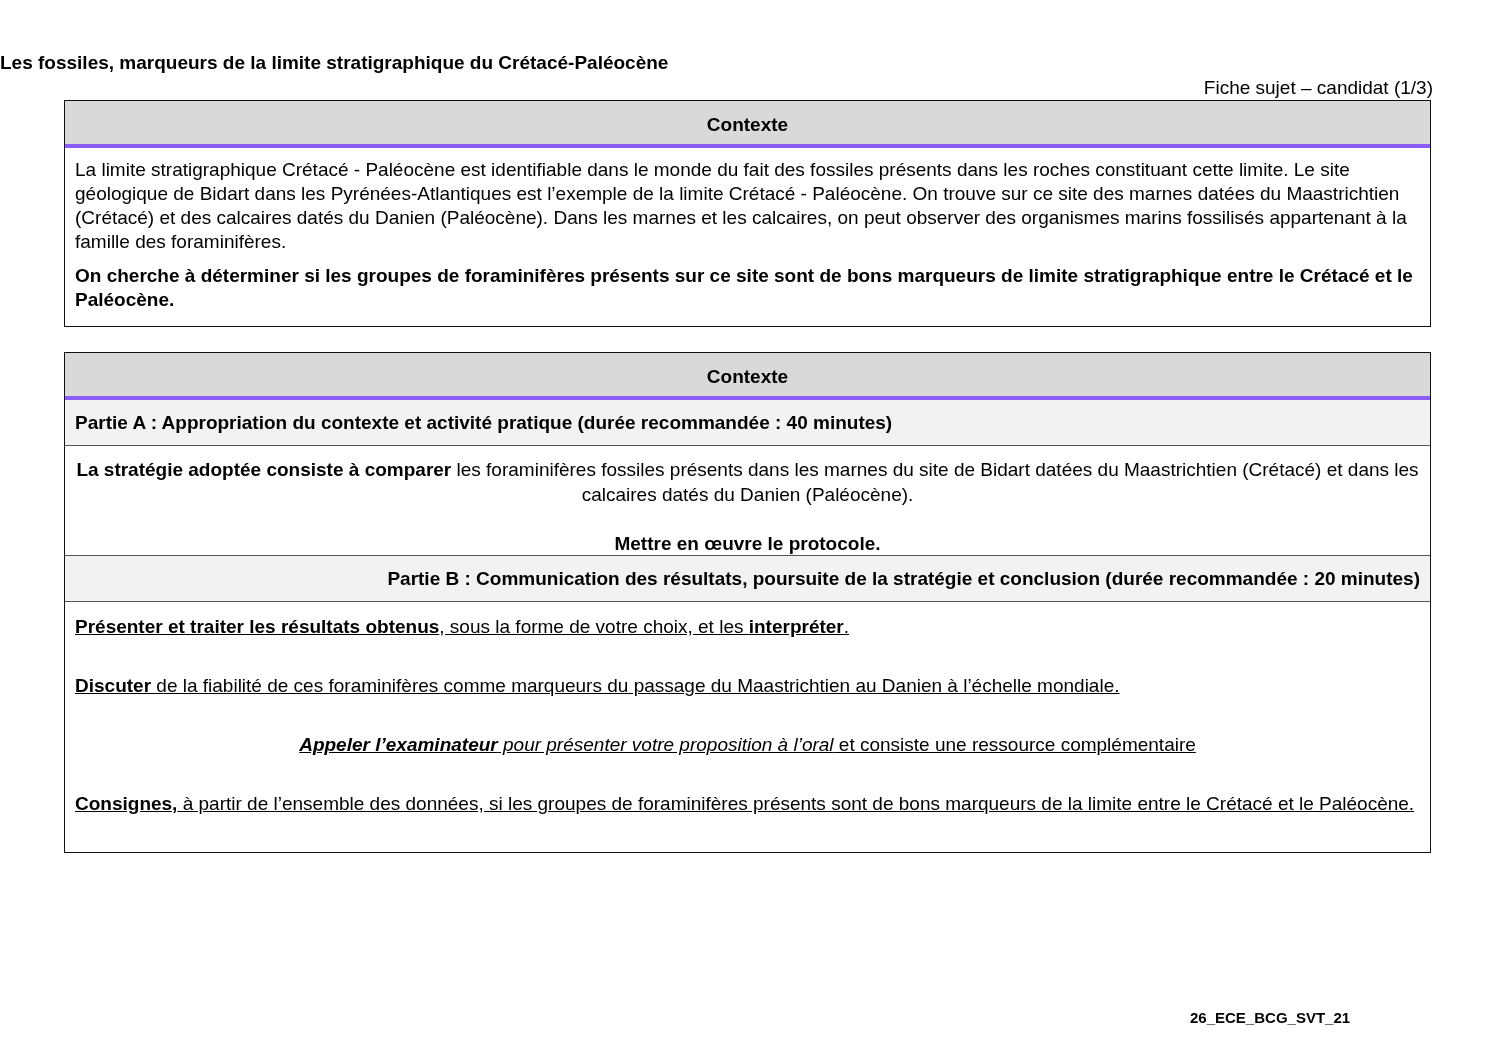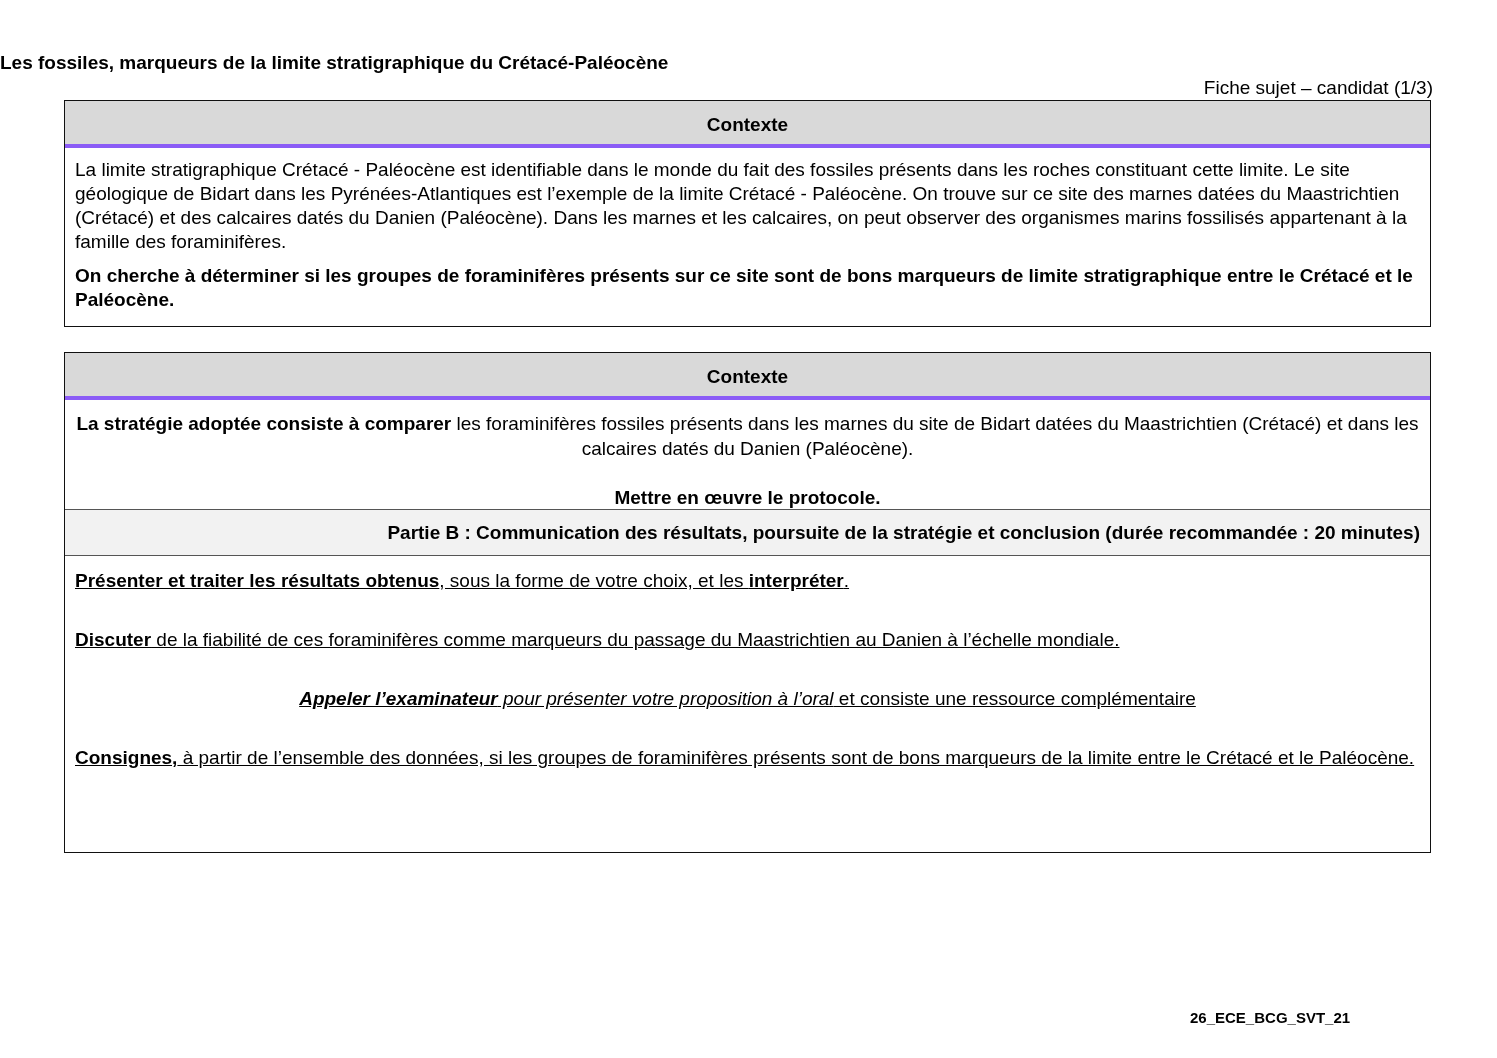--- a/index.html
+++ b/index.html
@@ -109,20 +109,21 @@
   <div class="box-header">Contexte</div>
   <div class="context-body">
     <p>La limite stratigraphique Crétacé - Paléocène est identifiable dans le monde du fait des fossiles présents dans les roches constituant cette limite. Le site géologique de Bidart dans les Pyrénées-Atlantiques est l’exemple de la limite Crétacé - Paléocène. On trouve sur ce site des marnes datées du Maastrichtien (Crétacé) et des calcaires datés du Danien (Paléocène). Dans les marnes et les calcaires, on peut observer des organismes marins fossilisés appartenant à la famille des foraminifères.</p>
     <p class="question">On cherche à déterminer si les groupes de foraminifères présents sur ce site sont de bons marqueurs de limite stratigraphique entre le Crétacé et le Paléocène.</p>
   </div>
 </section>
 
 <section class="box consignes-box">
   <div class="box-header">Contexte</div>
 
+  <div class="part-header part-a-header">Partie A : Appropriation du contexte et activité pratique (durée recommandée : 40 minutes)</div>
   <div class="part-a-body">
     <p><span class="b">La stratégie adoptée consiste à comparer</span><span> les foraminifères fossiles présents dans les marnes du site de Bidart datées du Maastrichtien (Crétacé) et dans les calcaires datés du Danien (Paléocène).</span></p>
     <div class="spacer"></div>
     <p class="b">Mettre en œuvre le protocole.</p>
   </div>
 
   <div class="part-header part-b-header">Partie B : Communication des résultats, poursuite de la stratégie et conclusion (durée recommandée : 20 minutes)</div>
   <div class="part-b-body">
     <p><span class="b">Présenter et traiter les résultats obtenus</span><span>, sous la forme de votre choix, et les </span><span class="b">interpréter</span><span>.</span></p>
     <div class="gap"></div>

